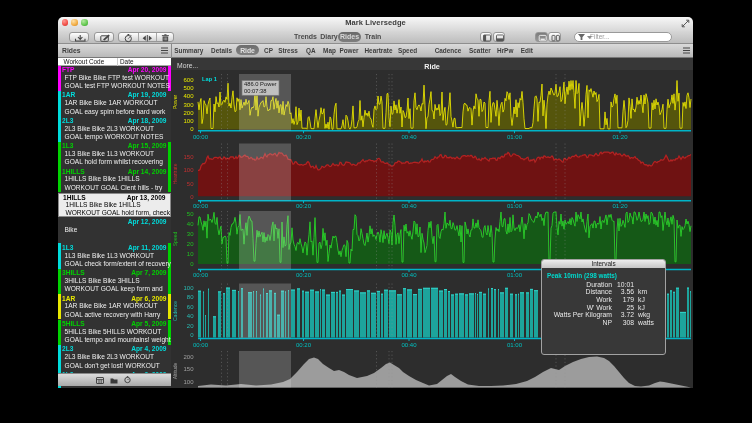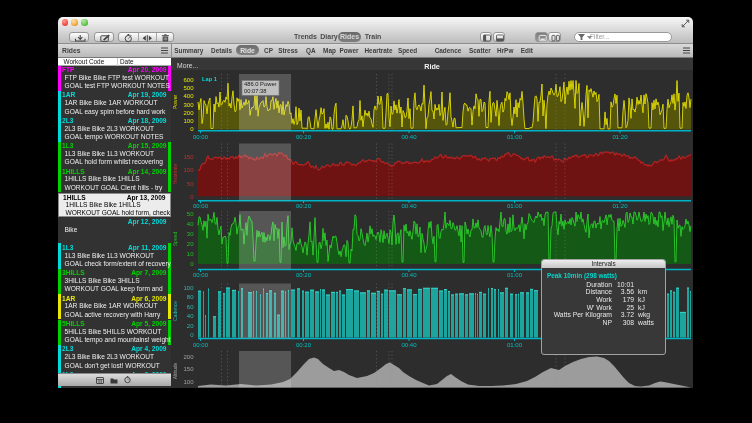--- a/index.html
+++ b/index.html
@@ -38,20 +38,21 @@
 #popup { position:absolute; left:483px; top:241.5px; width:125px; height:96.5px; background:#383838; border:1px solid #a2a2a2; border-radius:3px; z-index:5; }
 #popup .hd { height:8.5px; background:linear-gradient(#ededed,#c6c6c6); border-radius:2px 2px 0 0; text-align:center; font-size:6.4px; color:#1a1a1a; line-height:8.5px; }
 #popup .peak { position:absolute; left:5px; top:12.2px; font-size:6.4px; font-weight:bold; color:#00d8cc; }
 #popup .lab { position:absolute; font-size:6.8px; color:#e8e8e8; text-align:right; width:86px; left:-16px; }
 #popup .val { position:absolute; font-size:6.8px; color:#e8e8e8; text-align:right; width:20px; left:72px; }
 #popup .unit { position:absolute; font-size:6.8px; color:#e8e8e8; left:96px; }
 </style></head><body>
 <div id="screen">
  <div id="win">
   <div id="titlebar">
+    <div id="title">Mark Liversedge</div>
     <div class="tl" style="left:3.6px;background:radial-gradient(circle at 35% 30%,#ff9a94,#f04a42 65%,#b03028)"></div>
     <div class="tl" style="left:13.4px;background:radial-gradient(circle at 35% 30%,#ffe2a8,#f0a83c 65%,#b57416)"></div>
     <div class="tl" style="left:23.2px;background:radial-gradient(circle at 35% 30%,#b4eaa0,#5cc449 65%,#358423)"></div>
     <svg width="9" height="9" viewBox="0 0 9 9" style="position:absolute;right:3px;top:2px">
       <path d="M1.2 5.2 L1.2 7.8 L3.8 7.8 M1.4 7.6 L7.6 1.4 M5.2 1.2 L7.8 1.2 L7.8 3.8" stroke="#555" stroke-width="1" fill="none"></path>
     </svg>
   </div>
   <div id="toolbar"></div>
   <div class="tbtn" style="left:10.5px;width:20.5px">
         <svg width="20.5" height="10.4" viewBox="0 0 20.5 10.4" style="position:absolute;left:0px;top:0px">

